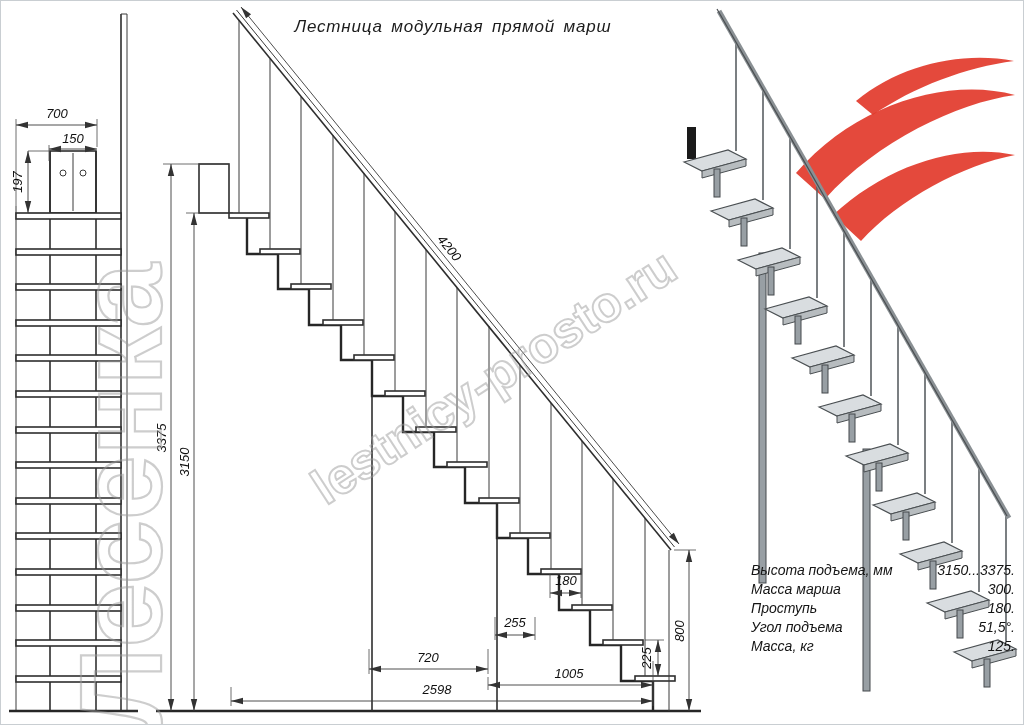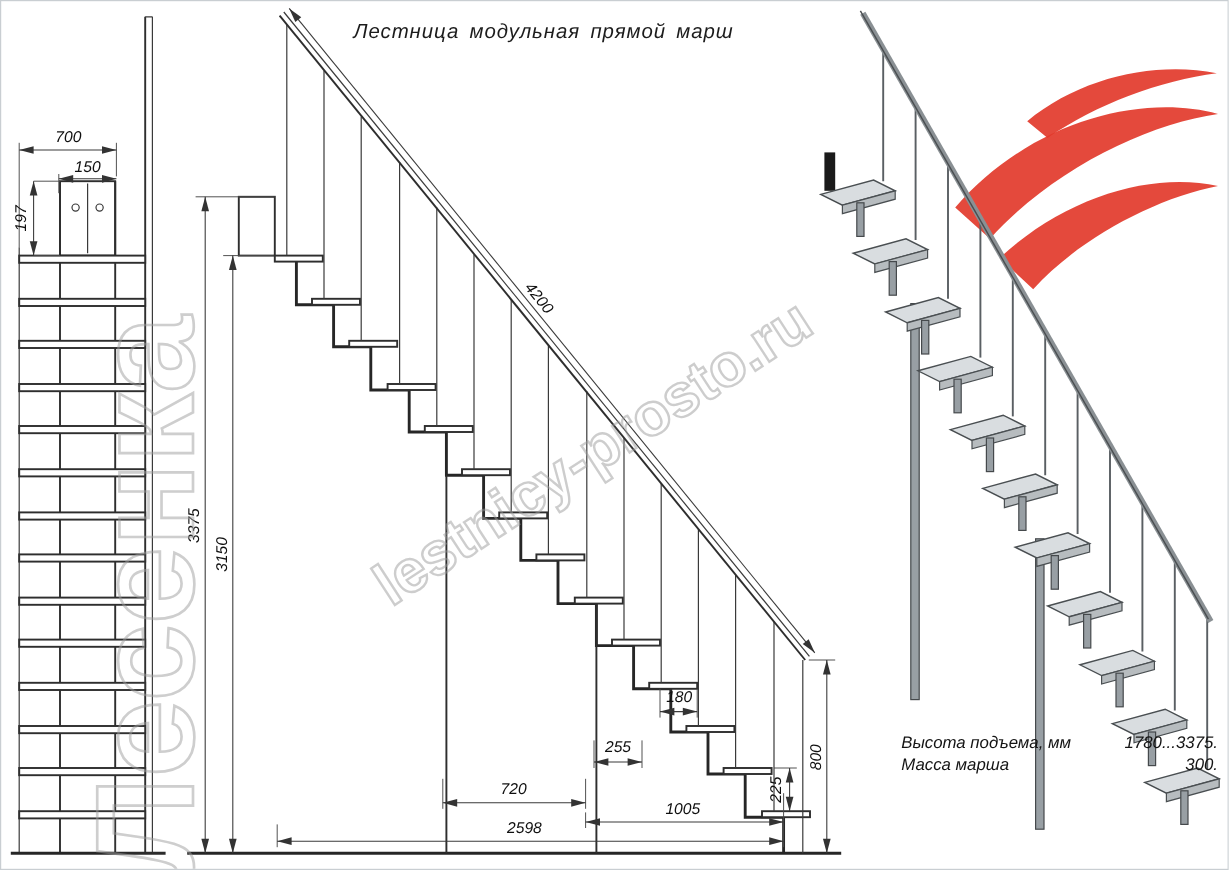--- a/index.html
+++ b/index.html
@@ -15,21 +15,21 @@
   .tread{fill:#ffffff;stroke:#2e2e2e;stroke-width:1.6;}
   text.dimt{font:italic 13px "Liberation Sans",sans-serif;fill:#101010;}
   text.title{font:italic 17px "Liberation Sans",sans-serif;fill:#1c1c1c;letter-spacing:.8px;word-spacing:3px;}
   text.wm-big{font:700 116px "Liberation Sans",sans-serif;fill:rgba(255,255,255,0.05);
       stroke:#9d9d9d;stroke-width:2.2;opacity:.5;}
   text.wm-site{font:700 50px "Liberation Sans",sans-serif;fill:rgba(255,255,255,0.05);
       stroke:#9d9d9d;stroke-width:2;opacity:.5;}
   .t3{fill:#d9dde0;stroke:#4a4f52;stroke-width:1.2;}
   .t3side{fill:#b7bcbf;stroke:#4a4f52;stroke-width:1;}
   .post3{fill:#989fa4;stroke:#45494c;stroke-width:1;}
-  .specs{position:absolute;left:750px;top:608px;width:264px;}
+  .specs{position:absolute;left:750px;top:560px;width:264px;}
   .spec-row{display:flex;justify-content:space-between;font:italic 14px "Liberation Sans",sans-serif;
       color:#141414;line-height:19px;}
   .spec-row .val{text-align:right;}
 </style>
 </head>
 <body>
 
 <div class="page">
 <svg width="1024" height="725" viewBox="0 0 1024 725">
   <defs>
@@ -273,20 +273,32 @@
 
   <text x="0" y="0" class="wm-big" transform="translate(160 728) rotate(-90)">Лесенка</text>
   <text x="0" y="0" class="wm-site" transform="translate(325 505) rotate(-33)">lestnicy-prosto.ru</text>
 
   <text x="452" y="31" text-anchor="middle" class="title">Лестница модульная прямой марш</text>
 </svg>
 
 <div class="specs">
   <div class="spec-row">
     <span>Высота подъема, мм</span>
-    <span class="val">1780...3375.</span>
+    <span class="val">3150...3375.</span>
   </div>
   <div class="spec-row">
     <span>Масса марша</span>
     <span class="val">300.</span>
   </div>
+  <div class="spec-row">
+    <span>Проступь</span>
+    <span class="val">180.</span>
+  </div>
+  <div class="spec-row">
+    <span>Угол подъема</span>
+    <span class="val">51,5°.</span>
+  </div>
+  <div class="spec-row">
+    <span>Масса, кг</span>
+    <span class="val">125.</span>
+  </div>
 </div>
 </div>
 
 </body></html>

